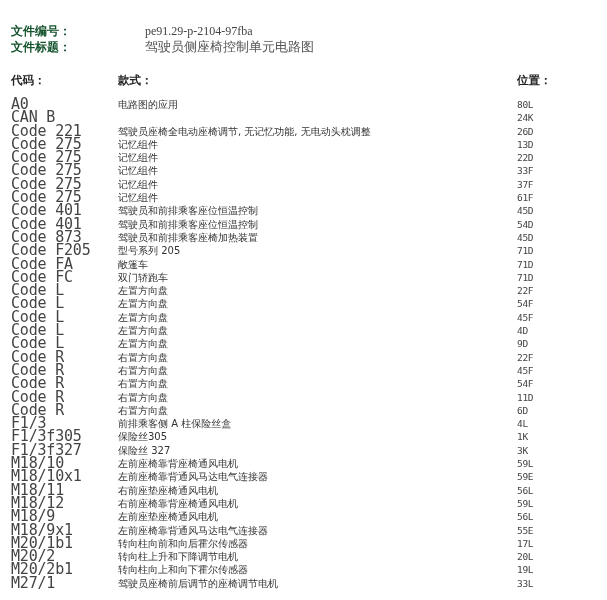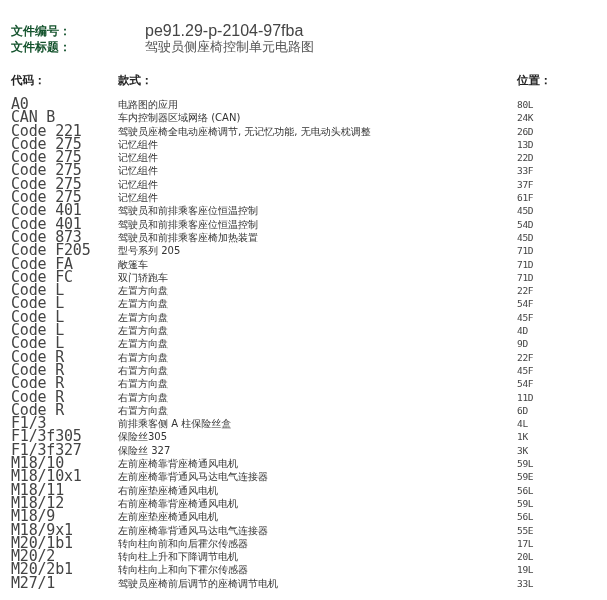--- a/index.html
+++ b/index.html
@@ -29,22 +29,22 @@
       width: 134px;
       font-weight: bold;
       font-size: 12px;
       color: #14532d;
     }
     .meta-value {
       font-size: 13px;
       color: #555;
     }
     .meta-value.mono {
-      font-family: Liberation Sans, sans-serif;
-      font-size: 16px;
+      font-family: Liberation Serif, serif;
+      font-size: 12px;
       color: #444;
     }
     .col-header {
       position: absolute;
       top: 73px;
       font-weight: bold;
       font-size: 11.5px;
       color: #222;
     }
     .rows {
@@ -102,21 +102,20 @@
 <div class="col-header" style="left:517px;">位置：</div>
 
 <div class="rows" id="rows">
     <div class="row">
       <span class="code">A0</span>
       <span class="desc">电路图的应用</span>
       <span class="pos">80L</span>
     </div>
     <div class="row">
       <span class="code">CAN B</span>
-      <span class="desc">车内控制器区域网络 (CAN)</span>
       <span class="pos">24K</span>
     </div>
     <div class="row">
       <span class="code">Code 221</span>
       <span class="desc">驾驶员座椅全电动座椅调节, 无记忆功能, 无电动头枕调整</span>
       <span class="pos">26D</span>
     </div>
     <div class="row">
       <span class="code">Code 275</span>
       <span class="desc">记忆组件</span>

